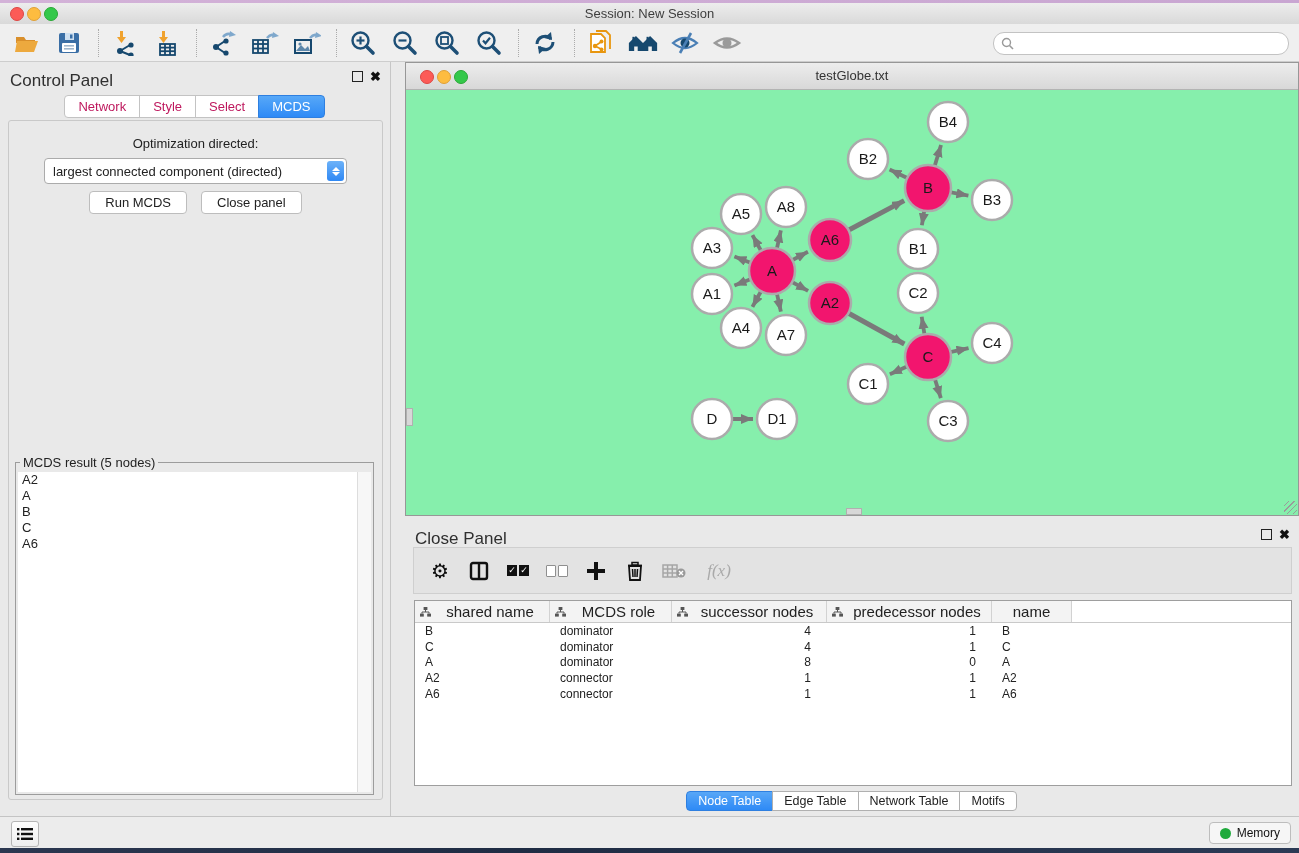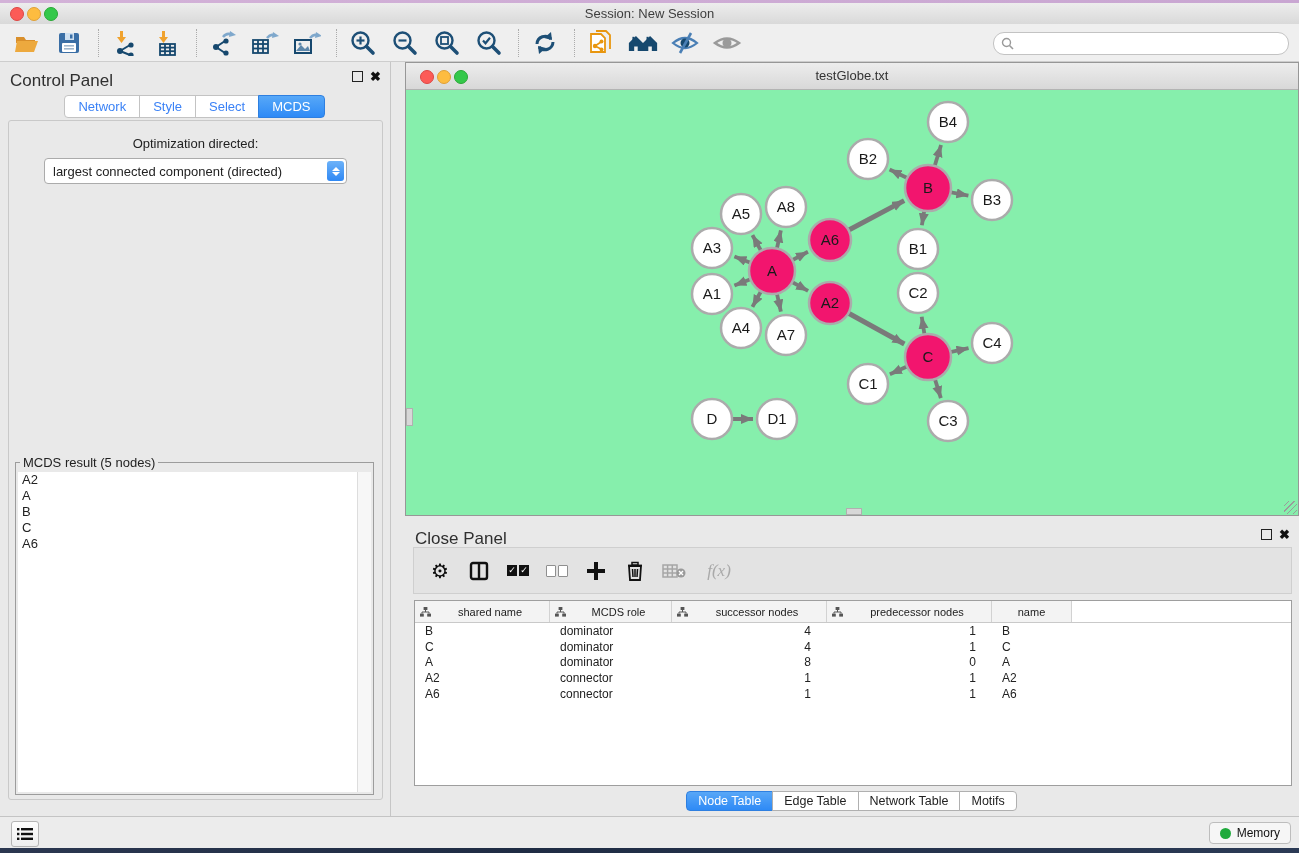--- a/index.html
+++ b/index.html
@@ -27,21 +27,21 @@
   #search-wrap svg{margin-left:7px;}
   #search-input{border:none;outline:none;flex:1;height:16px;font-size:12px;background:transparent;margin:0 8px 0 4px;}
 
   
   #control-panel{left:0;top:62px;width:391px;height:754px;background:#e9e9e9;border-right:1px solid #c6c6c6;box-sizing:border-box;}
   .panel-title{position:absolute;left:10px;top:9px;font-size:17px;color:#2f2f2f;}
   .win-btns{position:absolute;right:9px;top:9px;display:flex;gap:7px;align-items:center;}
   .float-box{width:9px;height:9px;border:1.5px solid #222;}
   .close-x{font-size:13px;font-weight:bold;color:#111;line-height:11px;}
   #cp-tabs{position:absolute;left:0;right:0;top:33px;display:flex;justify-content:center;}
-  .seg{font-size:13px;padding:3px 13px;background:#fff;border:1px solid #c3c3c3;margin-left:-1px;color:#3b82f6;}
+  .seg{font-size:13px;padding:3px 13px;background:#fff;border:1px solid #c3c3c3;margin-left:-1px;color:#be185d;}
   .seg:first-child{border-radius:4px 0 0 4px;}
   .seg:last-child{border-radius:0 4px 4px 0;}
   .seg.active{background:linear-gradient(#57a8f8,#2e8af6);border-color:#2e7fe0;color:#fff;}
   #cp-body{position:absolute;left:8px;right:7px;top:58px;bottom:16px;border:1px solid #c9c9c9;border-radius:3px;}
   #opt-label{position:absolute;left:0;right:0;top:15px;text-align:center;font-size:13px;}
   #opt-select{position:absolute;left:35px;right:35px;top:37px;height:24px;background:#fff;border:1px solid #ababab;
     border-radius:4px;display:flex;align-items:center;}
   #opt-select .val{flex:1;font-size:13px;padding-left:8px;white-space:nowrap;overflow:hidden;}
   #opt-stepper{width:17px;height:20px;margin-right:2px;border-radius:3px;background:linear-gradient(#6cb2f9,#2f88f4);
     display:flex;flex-direction:column;align-items:center;justify-content:center;gap:1px;}
@@ -72,21 +72,21 @@
   #table-panel{left:405px;top:520px;width:894px;height:296px;background:#e9e9e9;}
   #tp-toolbar{position:absolute;left:8px;right:7px;top:27px;height:47px;background:#e3e3e3;
     border:1px solid #cfcfcf;display:flex;align-items:center;padding-left:14px;box-sizing:border-box;gap:15px;}
   .tpi{display:flex;align-items:center;justify-content:center;width:24px;height:24px;}
   .gear-glyph{font-size:20px;line-height:20px;color:#0c0c0c;}
   .chk{width:11px;height:11px;background:#111;color:#fff;font-size:9px;line-height:11px;text-align:center;margin:0 1px;}
   .unchk{width:10px;height:10px;border:1.5px solid #8f8f8f;background:#fff;margin:0 1px;border-radius:1px;}
   .fx{font-family:"Liberation Serif",serif;font-style:italic;font-size:17px;color:#a9a9a9;}
   #tp-table{position:absolute;left:9px;right:7px;top:80px;height:186px;background:#fff;border:1px solid #9e9e9e;box-sizing:border-box;}
   #tp-head{display:flex;height:21px;border-bottom:1px solid #c9c9c9;}
-  .th{background:#f3f3f3;border-right:1px solid #d2d2d2;display:flex;align-items:center;font-size:11px;color:#222;box-sizing:border-box;}
+  .th{background:#f3f3f3;border-right:1px solid #d2d2d2;display:flex;align-items:center;font-size:15px;color:#222;box-sizing:border-box;}
   .th .lbl{flex:1;text-align:center;}
   .th svg{margin-left:5px;flex:none;}
   .tr{display:flex;height:15.7px;align-items:center;}
   .td{font-size:12px;box-sizing:border-box;white-space:nowrap;overflow:hidden;}
   #tp-tabs{position:absolute;left:0;right:0;top:271px;display:flex;justify-content:center;}
   .tp-seg{font-size:12.5px;padding:2px 11px;background:#fff;border:1px solid #b0b0b0;margin-left:-1px;color:#222;}
   .tp-seg:first-child{border-radius:4px 0 0 4px;}
   .tp-seg:last-child{border-radius:0 4px 4px 0;}
   .tp-seg.active{background:linear-gradient(#58a7f7,#2e8af6);border-color:#2e7fe0;color:#fff;}
 
@@ -289,20 +289,24 @@
         <button class="seg active">MCDS</button>
       </div>
     <div id="cp-body">
       <div id="opt-label">Optimization directed:</div>
       <div id="opt-select">
         <span class="val">largest connected component (directed)</span>
         <span id="opt-stepper">
             <i class="up"></i>
             <i class="dn"></i>
           </span>
+      </div>
+      <div id="cp-buttons">
+        <button class="btn">Run MCDS</button>
+        <button class="btn">Close panel</button>
       </div>
       <fieldset id="mcds-fieldset">
         <legend>MCDS result (5 nodes)</legend>
         <div id="mcds-list">
           <div id="mcds-scroll"></div>
         <div class="mcds-item">A2</div>
             <div class="mcds-item">A</div>
             <div class="mcds-item">B</div>
             <div class="mcds-item">C</div>
             <div class="mcds-item">A6</div>

